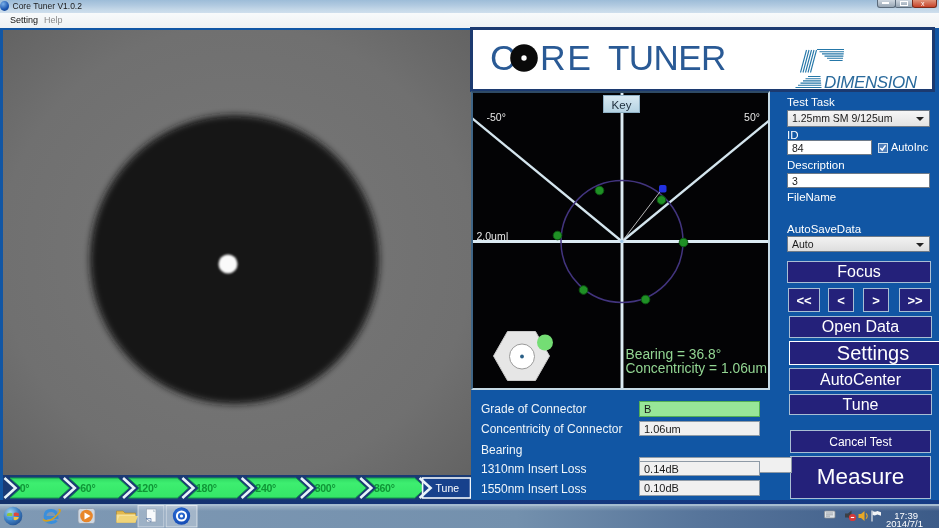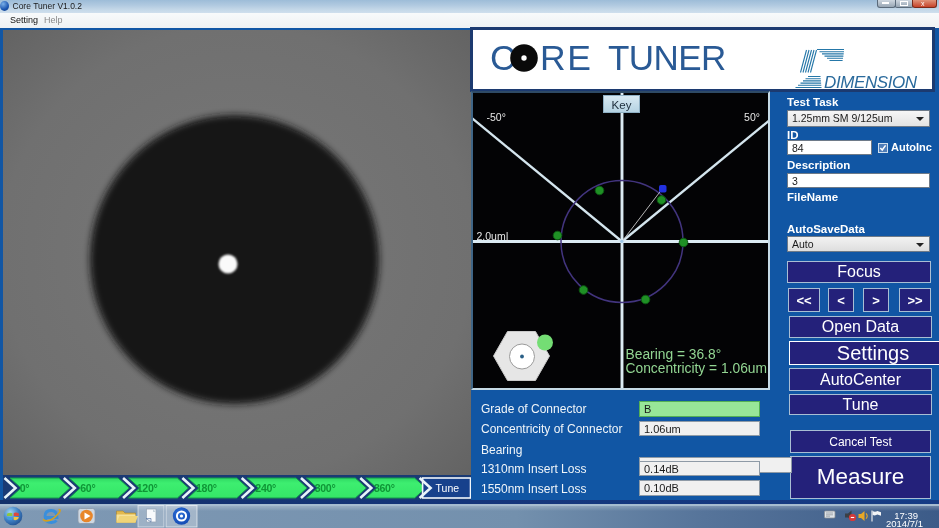--- a/index.html
+++ b/index.html
@@ -1,19 +1,19 @@
 <!DOCTYPE html>
 <html><head>
 <meta charset="utf-8">
 <style>
   html,body{margin:0;padding:0;}
   body{width:939px;height:528px;overflow:hidden;font-family:"Liberation Sans",sans-serif;}
   #root{position:relative;width:939px;height:528px;background:#1156a4;}
   .abs{position:absolute;}
-  .rlab{font-size:11.5px;font-weight:bold;color:#fff;white-space:nowrap;}
+  .rlab{font-size:11.5px;font-weight:normal;color:#fff;white-space:nowrap;}
   .rfield,.rdrop{border:1px solid #6e7a88;font-size:10.5px;color:#1a1a1a;padding:1px 0 0 4px;white-space:nowrap;overflow:hidden;}
   .rfield{background:#fff;}
   .arr{position:absolute;right:5px;top:50%;margin-top:-1.5px;width:0;height:0;
        border-left:4px solid transparent;border-right:4px solid transparent;border-top:4px solid #222;}
   .arr2{border-left-width:3px;border-right-width:3px;border-top-width:3.5px;}
   .nbtn{position:absolute;background:#24217a;border:1.6px solid #a9bed4;color:#fff;
         font-family:"Liberation Sans",sans-serif;display:flex;align-items:center;justify-content:center;
         padding:0;line-height:1;}
   .tlab{font-size:12px;font-weight:normal;color:#f0f5f9;white-space:nowrap;}
   .tfield{position:absolute;left:168px;width:115px;height:12.5px;background:#f0f0f0;border:1px solid #8e9aa6;

